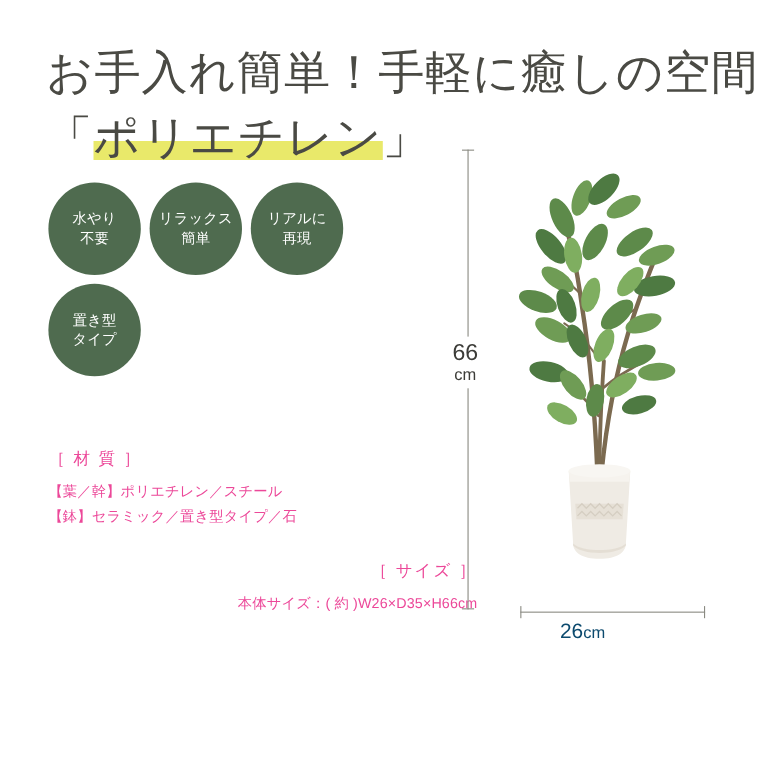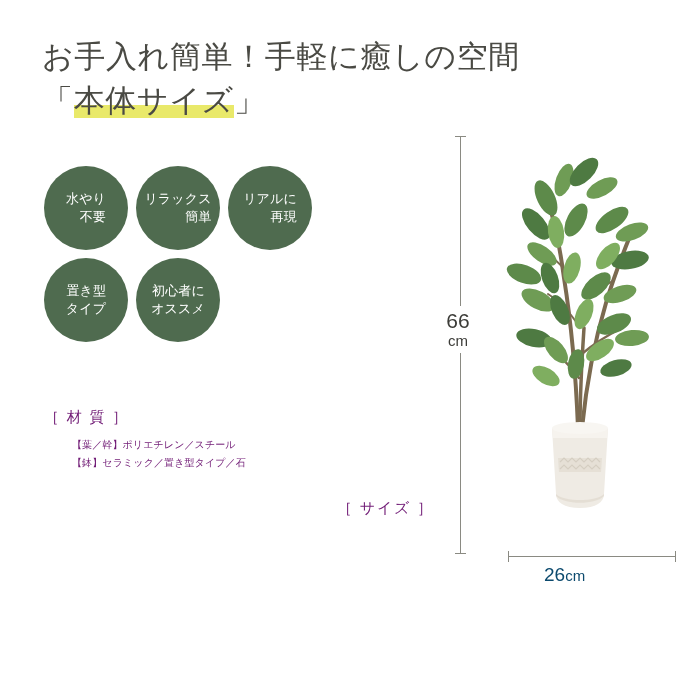--- a/index.html
+++ b/index.html
@@ -16,27 +16,26 @@
     overflow: hidden;
   }
 
   
   #headline {
     position: absolute;
     left: 42px; top: 38px;
     width: 600px;
   }
   .headline-line {
-    font-size: 31px;
+    font-size: 42px;
     line-height: 1.35;
     letter-spacing: 0.02em;
     color: #4a4a44;
     font-weight: 400;
     white-space: nowrap;
-    font-family: Liberation Mono, monospace;
   }
   .headline-line.second { margin-top: 2px; }
   .hl-mark {
     background: linear-gradient(to bottom, rgba(255,255,255,0) 58%, #e9e96a 58%, #e9e96a 94%, rgba(255,255,255,0) 94%);
   }
 
   
   #badges {
     position: absolute;
     left: 44px; top: 166px;
@@ -49,52 +48,51 @@
   }
   .badge {
     width: 84px; height: 84px;
     border-radius: 50%;
     background: #4f6b4f;
     color: #ffffff;
     display: flex;
     flex-direction: column;
     align-items: center;
     justify-content: center;
-    text-align: right;
+    text-align: center;
     font-size: 13px;
     line-height: 1.35;
     letter-spacing: 0.01em;
     white-space: pre-line;
     padding: 4px;
   }
 
   
   #specs {
     position: absolute;
     left: 44px; top: 408px;
     width: 390px;
-    color: #701a75;
+    color: #ec4899;
   }
   .spec-head {
     font-size: 15px;
     letter-spacing: 0.12em;
     margin-bottom: 9px;
   }
   .spec-line {
-    font-size: 10px;
+    font-size: 13px;
     line-height: 1.75;
     letter-spacing: 0.01em;
-    margin-left: 28px;
   }
   .spec-group + .spec-group { margin-top: 28px; text-align: right; }
 
   
   #product {
     position: absolute;
-    left: 446px; top: 120px;
+    left: 411px; top: 120px;
     width: 244px; height: 470px;
   }
 
   
   #dim-v {
     position: absolute;
     left: 14px; top: 16px;
     width: 2px; height: 418px;
   }
   #dim-v .line {
@@ -150,48 +148,47 @@
 
   #plant-svg { position: absolute; left: 34px; top: 8px; }
 </style>
 </head>
 <body>
 
 <div id="page">
 
   <div id="headline">
     <div class="headline-line">お手入れ簡単！手軽に癒しの空間</div>
-    <div class="headline-line second"><span>「</span><span class="hl-mark">本体サイズ</span><span>」</span></div>
+    <div class="headline-line second"><span>「</span><span class="hl-mark">ポリエチレン</span><span>」</span></div>
   </div>
 
   <div id="badges">
     <div class="badge-row">
       <div class="badge">水やり
 不要</div>
       <div class="badge">リラックス
 簡単</div>
       <div class="badge">リアルに
 再現</div>
     </div>
     <div class="badge-row">
       <div class="badge">置き型
 タイプ</div>
-      <div class="badge">初心者に
-オススメ</div>
     </div>
   </div>
 
   <div id="specs">
     <div class="spec-group">
       <div class="spec-head">［ 材 質 ］</div>
       <div class="spec-line">【葉／幹】ポリエチレン／スチール</div>
       <div class="spec-line">【鉢】セラミック／置き型タイプ／石</div>
     </div>
     <div class="spec-group">
       <div class="spec-head">［ サイズ ］</div>
+      <div class="spec-line">本体サイズ：( 約 )W26×D35×H66cm</div>
     </div>
   </div>
 
   <div id="product">
 
     <svg id="plant-svg" width="200" height="430" viewBox="0 0 200 430">
 
       <g stroke="#7b6a50" fill="none" stroke-linecap="round">
         <path d="M98 300 C96 250 92 200 84 150 C80 120 76 100 70 80" stroke-width="4"></path>
         <path d="M102 300 C106 260 114 215 126 175 C134 148 142 128 150 108" stroke-width="4"></path>

